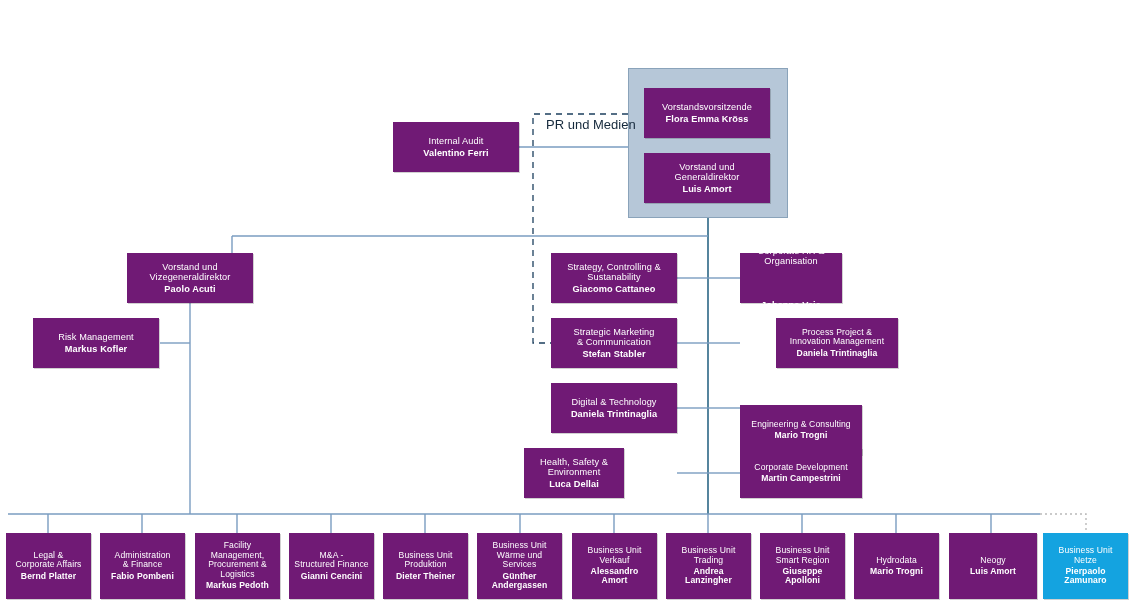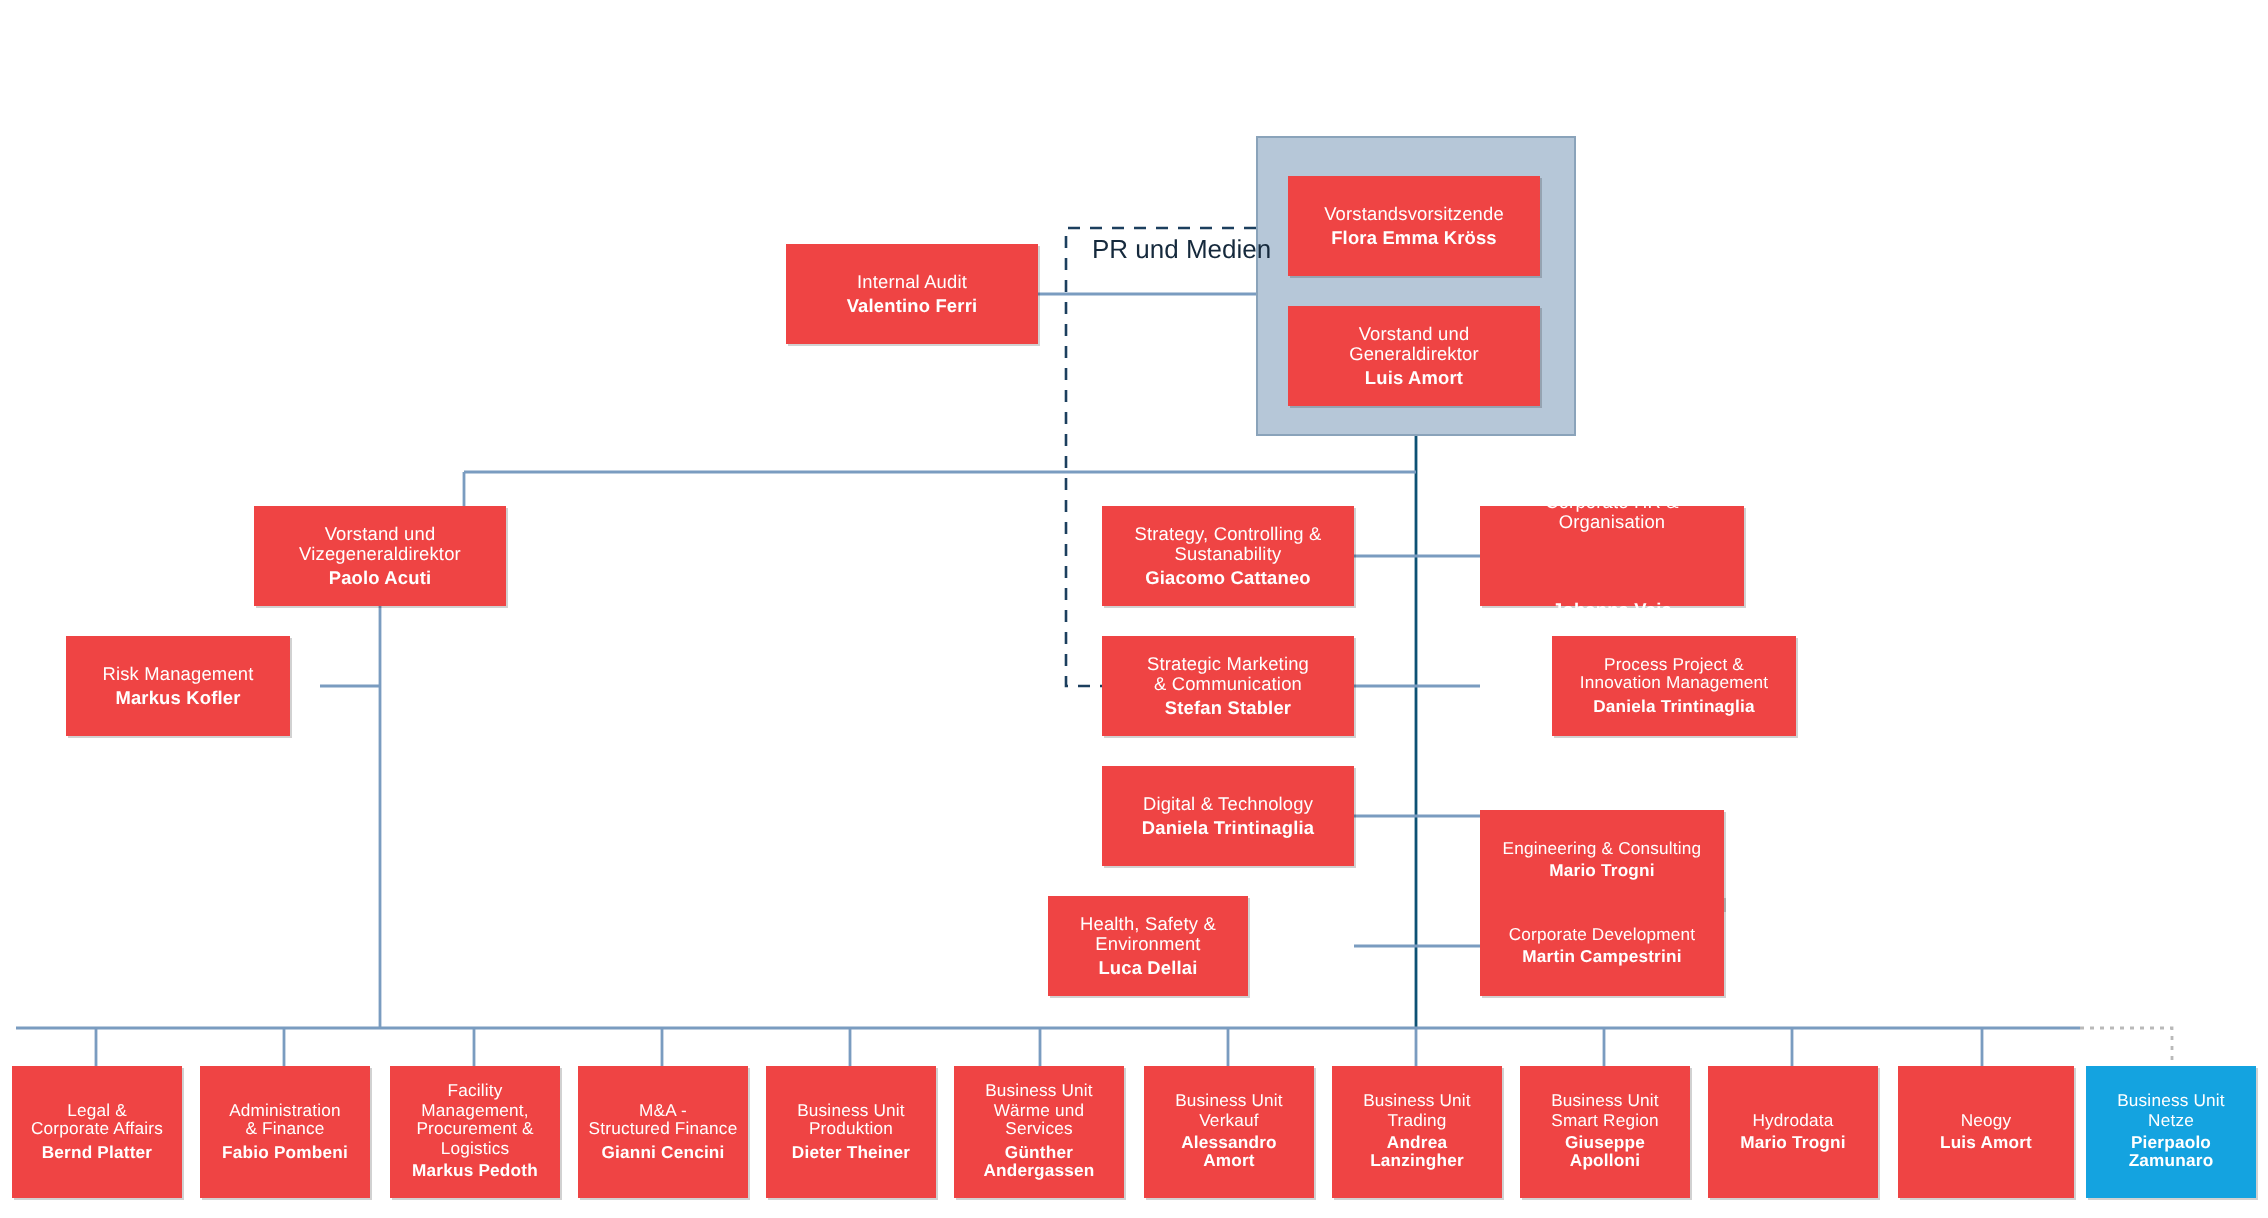--- a/index.html
+++ b/index.html
@@ -21,21 +21,21 @@
   .panel{
     position:absolute;
     background:#b6c7d8;
     border:1px solid #8aa3ba;
     box-sizing:border-box;
   }
 
   .node{
     position:absolute;
     box-sizing:border-box;
-    background:#ef4444;
+    background:#701a75;
     color:#ffffff;
     display:flex;
     flex-direction:column;
     align-items:center;
     justify-content:center;
     text-align:center;
     padding:3px 4px;
     line-height:1.12;
     box-shadow:1px 1px 0 rgba(0,0,0,0.18);
   }
@@ -116,21 +116,21 @@
   <div class="title">Internal Audit</div>
   <div class="person">Valentino Ferri</div>
 </div>
 
 <div class="node" style="left:127px;top:253px;width:126px;height:50px;">
   <div class="title">Vorstand und
 Vizegeneraldirektor</div>
   <div class="person">Paolo Acuti</div>
 </div>
 
-<div class="node" style="left:33px;top:318px;width:112px;height:50px;align-items:center;">
+<div class="node" style="left:33px;top:318px;width:126px;height:50px;align-items:center;">
   <div class="title">Risk Management</div>
   <div class="person">Markus Kofler</div>
 </div>
 
 <div class="node" style="left:551px;top:253px;width:126px;height:50px;">
   <div class="title">Strategy, Controlling &amp;
 Sustanability</div>
   <div class="person">Giacomo Cattaneo</div>
 </div>
 <div class="node" style="left:551px;top:318px;width:126px;height:50px;">
@@ -141,21 +141,21 @@
 <div class="node" style="left:551px;top:383px;width:126px;height:50px;">
   <div class="title">Digital &amp; Technology</div>
   <div class="person">Daniela Trintinaglia</div>
 </div>
 <div class="node" style="left:524px;top:448px;width:100px;height:50px;">
   <div class="title">Health, Safety &amp;
 Environment</div>
   <div class="person">Luca Dellai</div>
 </div>
 
-<div class="node" style="left:740px;top:253px;width:132px;height:50px;gap:32px;">
+<div class="node" style="left:740px;top:253px;width:102px;height:50px;gap:32px;">
   <div class="title">Corporate HR &amp;
 Organisation</div>
   <div class="person">Johanna Vaja</div>
 </div>
 <div class="node" style="left:740px;top:318px;width:122px;height:50px;margin-left:36px;">
   <div class="title sm">Process Project &amp;
 Innovation Management</div>
   <div class="person sm">Daniela Trintinaglia</div>
 </div>
 <div class="node" style="left:740px;top:383px;width:122px;height:50px;margin-top:22px;">

